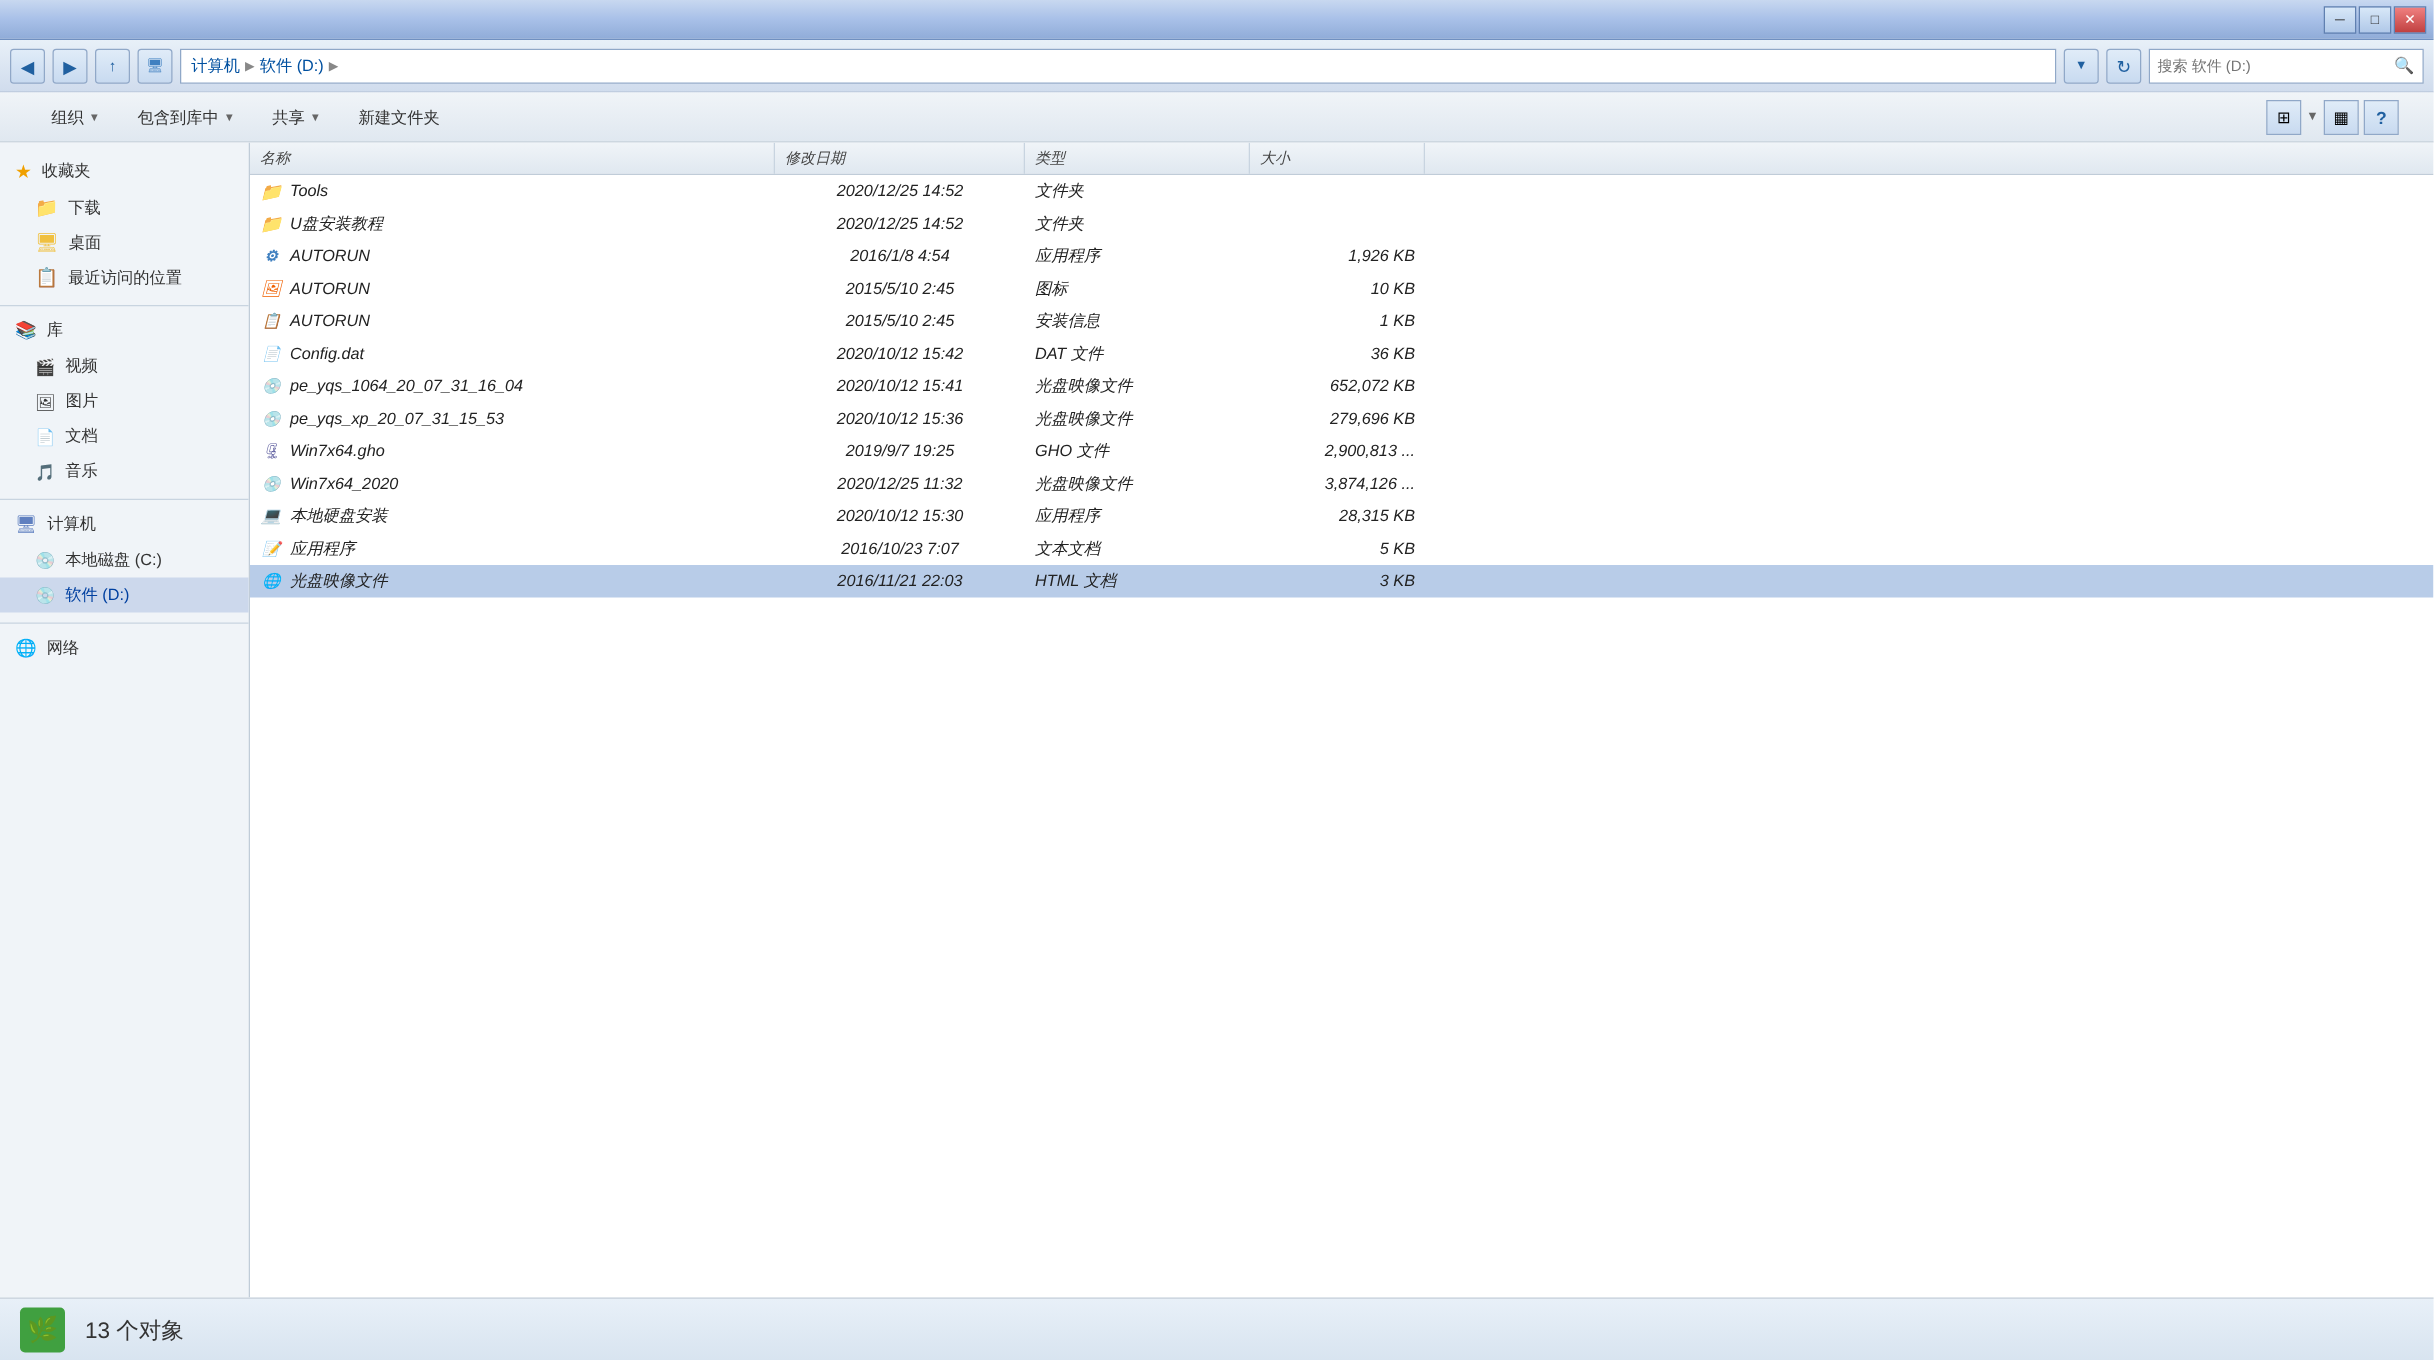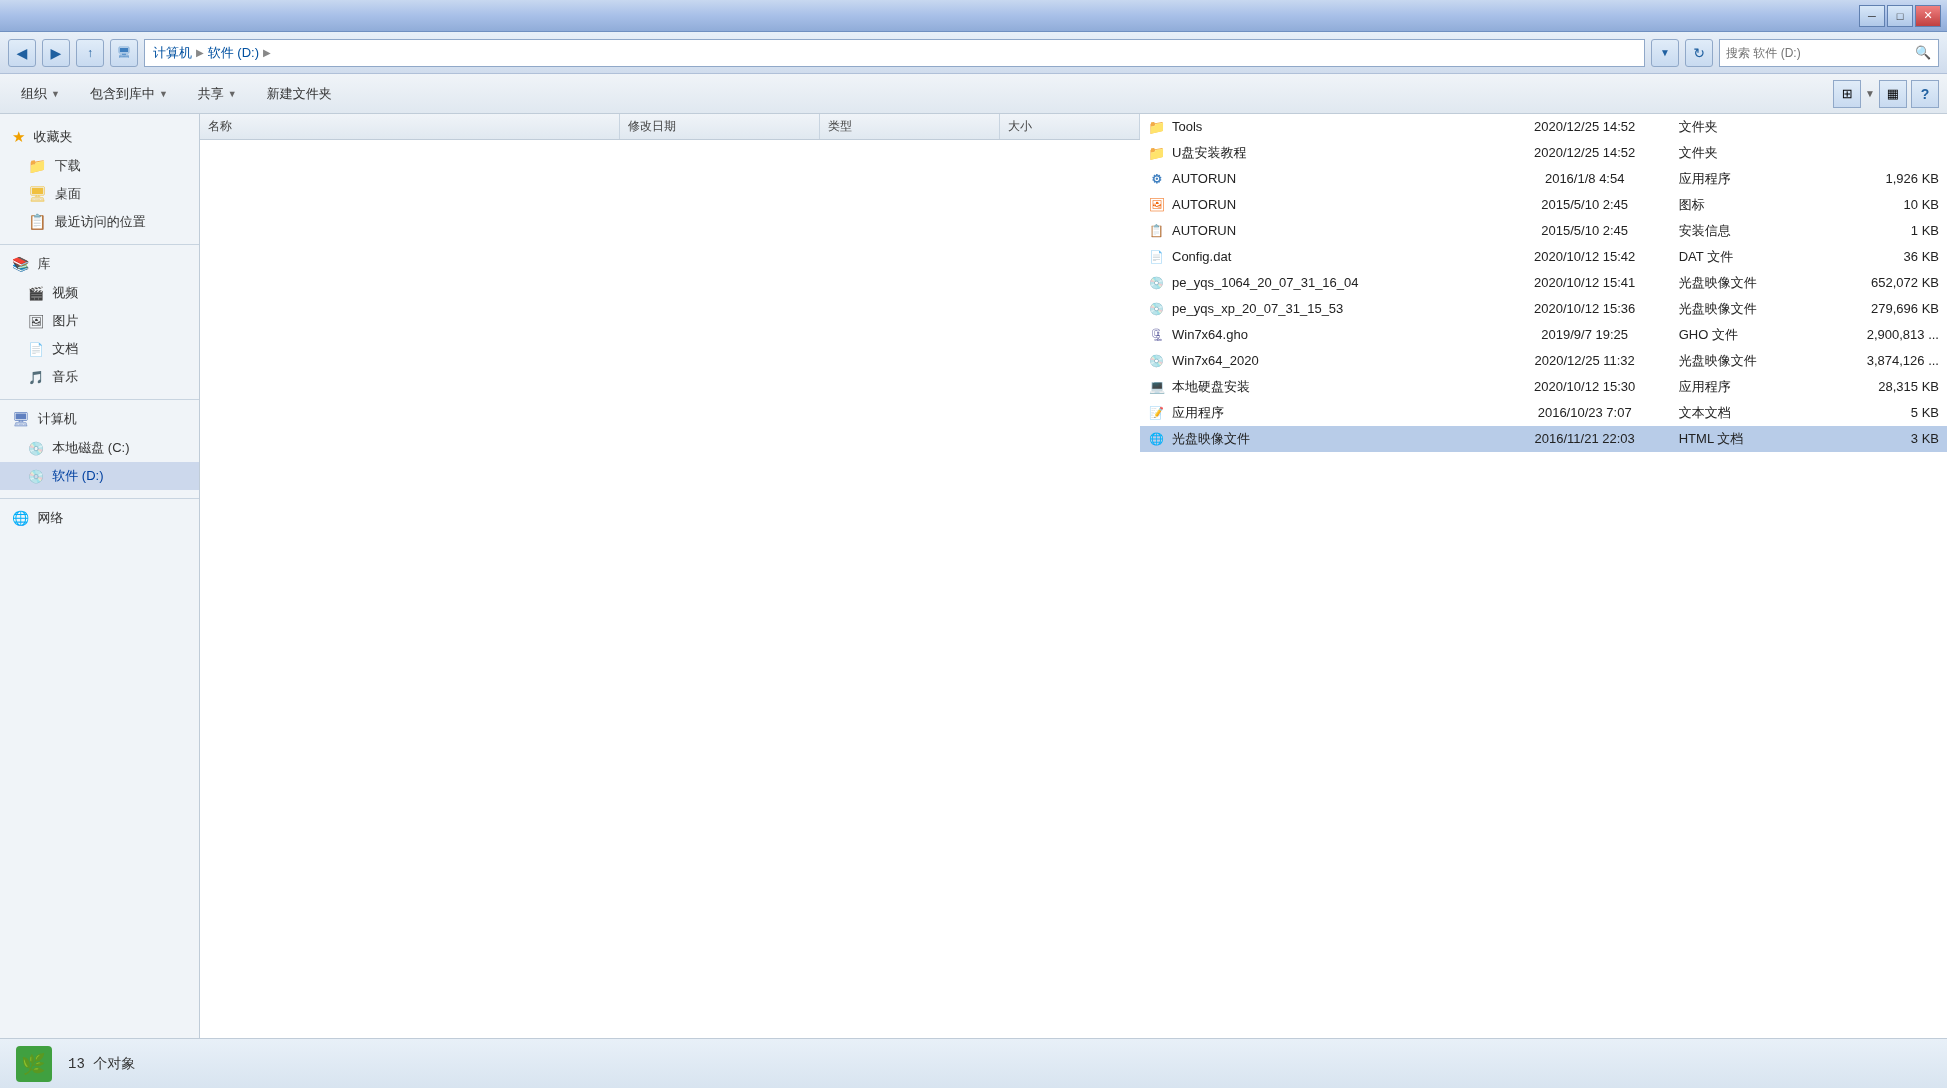--- a/index.html
+++ b/index.html
@@ -119,21 +119,21 @@
       color: #888;
       background: transparent;
     }
 
     
     .toolbar {
       background: linear-gradient(to bottom, #f0f4f8, #e0e8f0);
       height: 40px;
       display: flex;
       align-items: center;
-      padding: 0 8px;
+      padding: 0 28px;
       gap: 4px;
       border-bottom: 1px solid #c0ccd8;
     }
     .toolbar-btn {
       height: 30px;
       padding: 0 12px;
       border: 1px solid transparent;
       background: transparent;
       cursor: pointer;
       display: flex;
@@ -221,22 +221,23 @@
     .divider {
       height: 1px;
       background: #c8d4e0;
       margin: 4px 0;
     }
 
     
     .file-list-container {
       flex: 1;
       display: flex;
-      flex-direction: row;
+      flex-direction: column;
       overflow: hidden;
+      font-style: italic;
     }
 
     
     .col-headers {
       display: flex;
       background: linear-gradient(to bottom, #f0f4f8, #e0e8f0);
       border-bottom: 1px solid #c0ccd8;
       height: 26px;
       align-items: center;
     }
@@ -325,23 +326,22 @@
       height: 36px;
       background: #40a040;
       border-radius: 4px;
       display: flex;
       align-items: center;
       justify-content: center;
       color: white;
       font-size: 20px;
     }
     .status-text {
-      font-size: 14px;
+      font-size: 18px;
       color: #333;
-      font-family: Liberation Mono, monospace;
     }
   </style>
 </head>
 <body>
 
 <div class="title-bar">
   <div class="title-bar-controls">
     <button class="title-btn">─</button>
     <button class="title-btn">□</button>
     <button class="title-btn close">✕</button>

